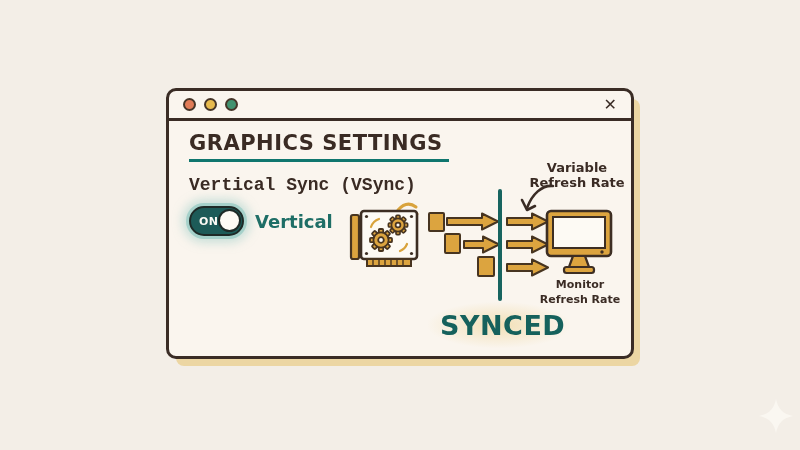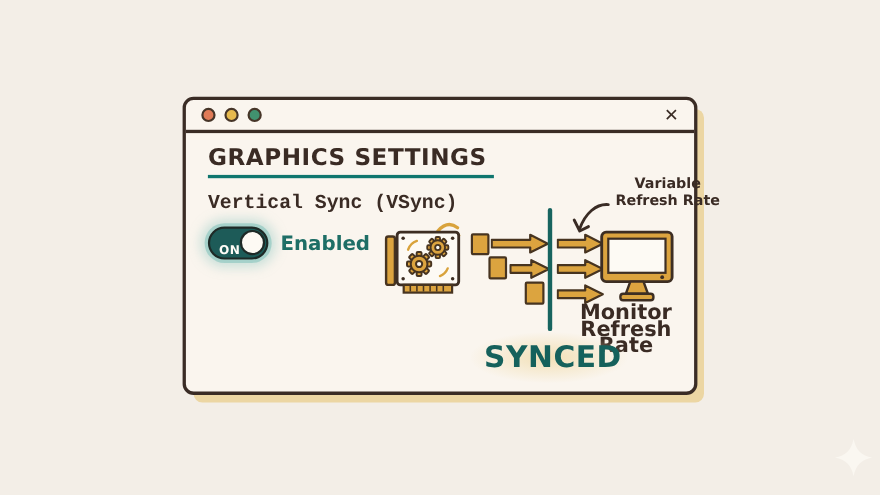--- a/index.html
+++ b/index.html
@@ -40,21 +40,21 @@
     color:#3a2b24;
     border-bottom:3px solid #0f766e; padding:0 6px 4px 0;
   }
   .setting-label {
     margin-top:13px; font-size:18px; font-weight:600; color:#3a2b24;font-family:Liberation Mono, monospace;
   }
   .toggle-row { margin-top:11px; display:flex; align-items:center; gap:11px; }
   .toggle {
     position:relative; width:55px; height:30px;
     background:#1d5b58; border:2.5px solid #1e2a27; border-radius:16px;
-    display:flex; align-items:flex-end;
+    display:flex; align-items:center;
     box-shadow:0 0 0 3px rgba(158,206,199,.85), 0 0 10px 7px rgba(158,206,199,.5);
   }
   .toggle-text {
     color:#fdfbf6; font-size:11px; font-weight:bold; letter-spacing:.5px;
     padding-left:8px;
   }
   .knob {
     position:absolute; right:1px; top:1px;
     width:23px; height:23px; border-radius:50%;
     background:#fdfaf4; border:2.5px solid #1e2a27;
@@ -99,21 +99,21 @@
       <span class="close">✕</span>
     </div>
     <div class="content">
       <div class="title">GRAPHICS SETTINGS</div>
       <div class="setting-label">Vertical Sync (VSync)</div>
       <div class="toggle-row">
         <div class="toggle">
           <span class="toggle-text">ON</span>
           <span class="knob"></span>
         </div>
-        <span class="enabled">Enabled</span>
+        <span class="enabled">Vertical</span>
       </div>
     </div>
   </div>
 
   <svg class="abs" style="left:346px; top:194px;" width="84" height="82" viewBox="0 0 84 82">
 
     <g fill="none" stroke="#d9a33c" stroke-width="3" stroke-linecap="round">
       <path d="M52 16 q9 -10 18 -3"></path>
       <path d="M58 22 q7 -7 13 -2"></path>
     </g>
@@ -197,31 +197,31 @@
   </svg>
 
   <svg class="abs" style="left:545px; top:209px;" width="70" height="66" viewBox="0 0 70 66">
     <rect x="2" y="2" width="64" height="45" rx="4" fill="#dca43f" stroke="#3d2e23" stroke-width="2.6"></rect>
     <rect x="8" y="8" width="52" height="31" fill="#fdfaf4" stroke="#3d2e23" stroke-width="2"></rect>
     <circle cx="57" cy="43" r="1.7" fill="#3d2e23"></circle>
     <polygon points="28,47 40,47 44,58 24,58" fill="#dca43f" stroke="#3d2e23" stroke-width="2.2" stroke-linejoin="round"></polygon>
     <rect x="19" y="58" width="30" height="6" rx="2.5" fill="#dca43f" stroke="#3d2e23" stroke-width="2.2"></rect>
   </svg>
 
-  <div class="abs diagram-label" style="left:544px; top:160px; width:126px; font-size:13px;">
+  <div class="abs diagram-label" style="left:514px; top:160px; width:126px; font-size:13px;">
     <span style="display:block">Variable</span>
     <span style="display:block">Refresh Rate</span>
   </div>
 
   <svg class="abs" style="left:520px; top:183px;" width="36" height="32" viewBox="0 0 36 32">
     <path d="M33 3 C22 2 12 11 7 25" fill="none" stroke="#3a2c25" stroke-width="2.6" stroke-linecap="round"></path>
     <path d="M2 17 L7 27 L15 23" fill="none" stroke="#3a2c25" stroke-width="2.6" stroke-linecap="round" stroke-linejoin="round"></path>
   </svg>
 
-  <div class="abs diagram-label" style="left:506px; top:277px; width:126px; font-size:19px;text-align:center;">
+  <div class="abs diagram-label" style="left:517px; top:277px; width:126px; font-size:11px;text-align:center;">
     <span style="display:block">Monitor</span>
     <span style="display:block">Refresh Rate</span>
   </div>
 
   <div class="synced-glow"></div>
   <div class="synced-text">SYNCED</div>
 
   <svg class="abs" style="left:758px; top:398px;" width="36" height="36" viewBox="0 0 36 36">
     <path d="M18 1 C20 11 25 16 35 18 C25 20 20 25 18 35 C16 25 11 20 1 18 C11 16 16 11 18 1 Z" fill="#faf7f1"></path>
   </svg>

